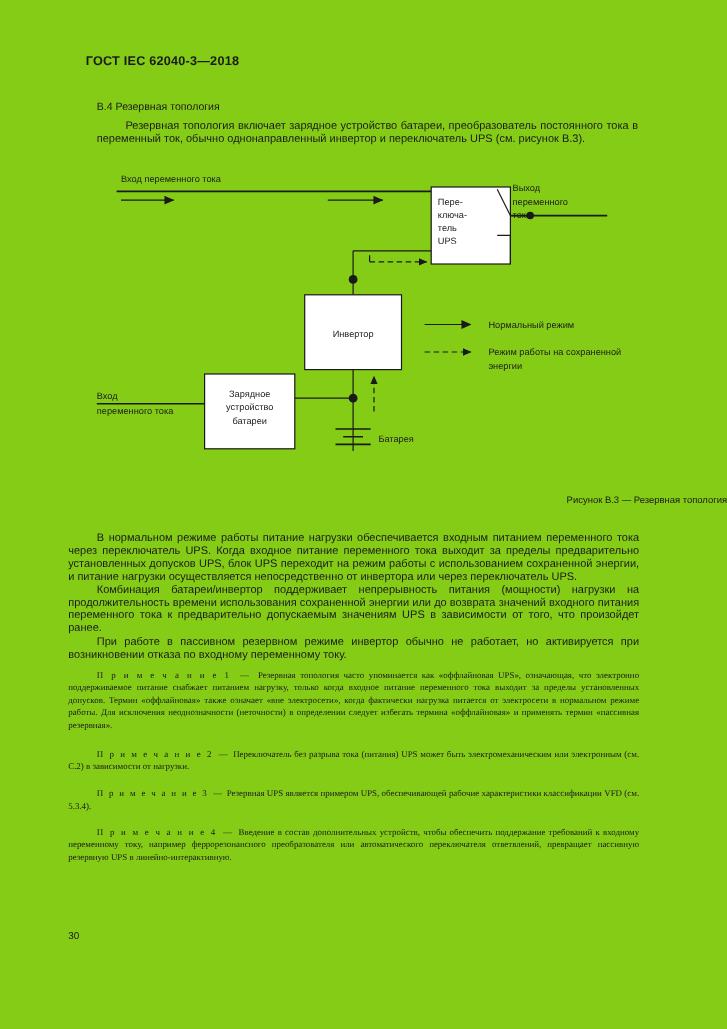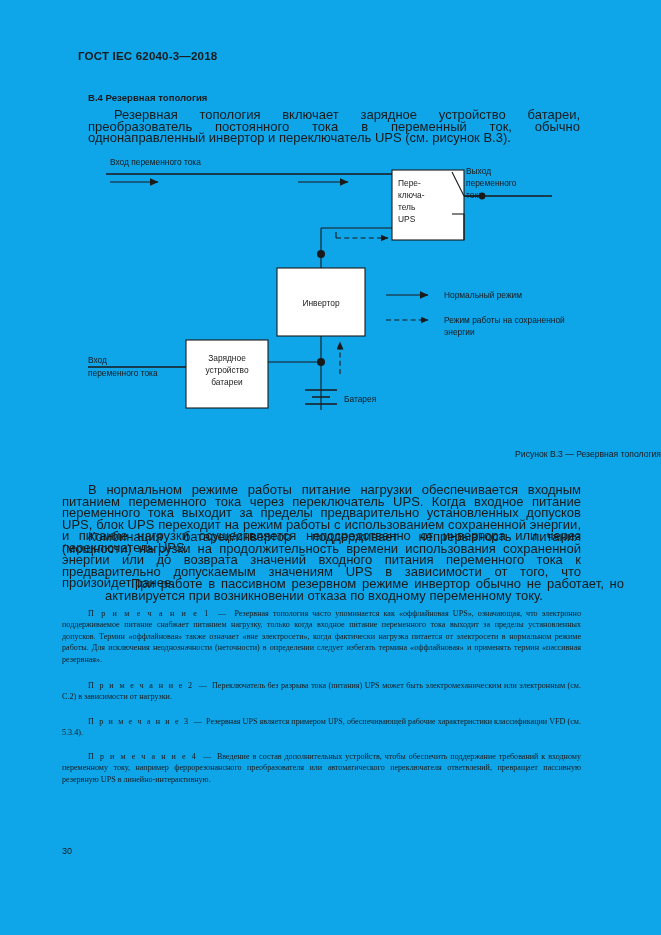--- a/index.html
+++ b/index.html
@@ -7,43 +7,43 @@
     padding: 0;
     background: #b0b0b0;
   }
   body {
     font-family: "Liberation Sans", sans-serif;
   }
   .page {
     position: relative;
     width: 661px;
     height: 935px;
-    background: #0ea5e9;
+    background: #84cc16;
     overflow: hidden;
   }
   .doc-header {
     position: absolute;
     left: 78px;
     top: 50px;
     font-size: 11.5px;
     font-weight: bold;
     letter-spacing: 0.2px;
     color: #1a1a1a;
   }
   .section-title {
     position: absolute;
     left: 88px;
     top: 92px;
     font-size: 9.6px;
-    font-weight: bold;
+    font-weight: normal;
     color: #1a1a1a;
   }
   .body-text {
     position: absolute;
-    font-size: 13px;
+    font-size: 10px;
     line-height: 11.6px;
     color: #1a1a1a;
     text-align: justify;
     text-justify: inter-word;
   }
   .indent-first { text-indent: 26px; }
 
   .note {
     position: absolute;
     font-size: 8.1px;
@@ -186,21 +186,21 @@
     </svg>
   </div>
 
   <div class="caption">Рисунок B.3 — Резервная топология</div>
 
   <div class="body-text indent-first" style="left:62px; top:484px; width:519px;">В нормальном режиме работы питание нагрузки обеспечивается входным питанием переменного тока через переключатель UPS. Когда входное питание переменного тока выходит за пределы предварительно установленных допусков UPS, блок UPS переходит на режим работы с использованием сохраненной энергии, и питание нагрузки осуществляется непосредственно от инвертора или через переключатель UPS.</div>
 
   <div class="body-text indent-first" style="left:62px; top:531px; width:519px;">Комбинация батареи/инвертор поддерживает непрерывность питания (мощности) нагрузки на продолжительность времени использования сохраненной энергии или до возврата значений входного питания переменного тока к предварительно допускаемым значениям UPS в зависимости от того, что произойдет ранее.</div>
 
 
-  <div class="body-text indent-first" style="left:62px; top:578px; width:519px;margin-left:43px;">При работе в пассивном резервном режиме инвертор обычно не работает, но активируется при возникновении отказа по входному переменному току.</div>
+  <div class="body-text indent-first" style="left:62px; top:578px; width:519px;">При работе в пассивном резервном режиме инвертор обычно не работает, но активируется при возникновении отказа по входному переменному току.</div>
 
   <div class="note" style="left:62px; top:608px; width:519px;">
     <span style="display:inline-block; width:26px;"></span><span class="note-lbl">П р и м е ч а н и е  1</span><span>&nbsp;&nbsp;</span><span>—</span><span>&nbsp;&nbsp;</span><span>Резервная топология часто упоминается как «оффлайновая UPS», означающая, что электронно поддерживаемое питание снабжает питанием нагрузку, только когда входное питание переменного тока выходит за пределы установленных допусков. Термин «оффлайновая» также означает «вне электросети», когда фактически нагрузка питается от электросети в нормальном режиме работы. Для исключения неоднозначности (неточности) в определении следует избегать термина «оффлайновая» и применять термин «пассивная резервная».</span>
   </div>
 
   <div class="note" style="left:62px; top:680px; width:519px;">
     <span style="display:inline-block; width:26px;"></span><span class="note-lbl">П р и м е ч а н и е  2</span><span>&nbsp;&nbsp;</span><span>—</span><span>&nbsp;&nbsp;</span><span>Переключатель без разрыва тока (питания) UPS может быть электромеханическим или электронным (см. C.2) в зависимости от нагрузки.</span>
   </div>
 
   <div class="note" style="left:62px; top:716px; width:519px;">

